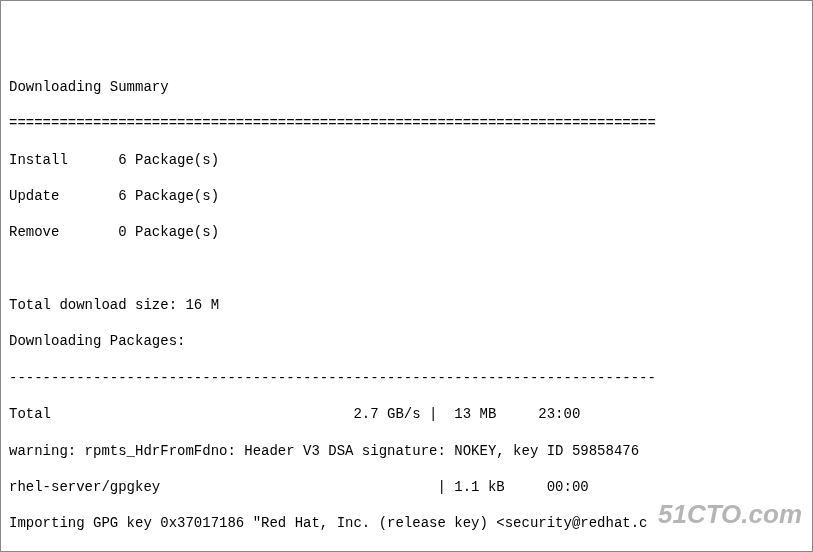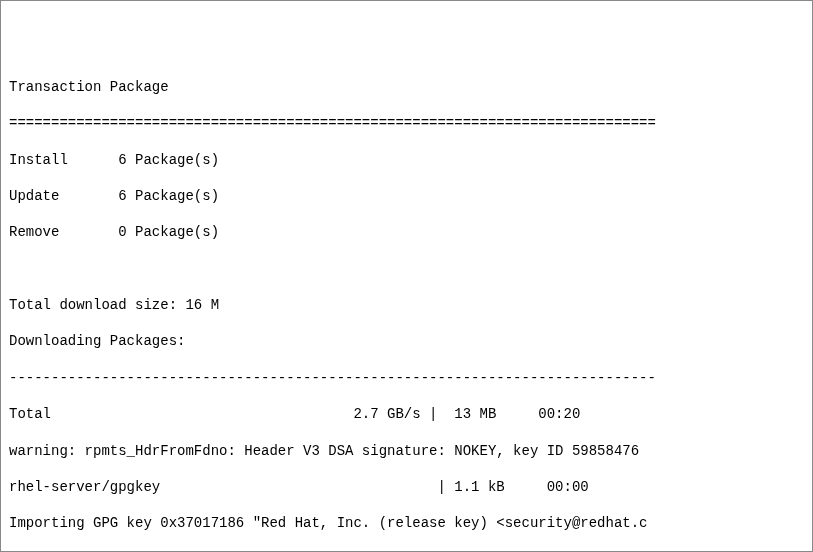--- a/index.html
+++ b/index.html
@@ -54,30 +54,30 @@
       margin-left: 4px;
       border-radius: 2px;
       vertical-align: middle;
     }
   </style>
 </head>
 <body>
 
 
 
-<span class="line">Transaction Package</span>
+<span class="line">Downloading Summary</span>
 <span class="line">=============================================================================</span>
 <span class="line">Install      6 Package(s)         </span>
 <span class="line">Update       6 Package(s)         </span>
 <span class="line">Remove       0 Package(s)         </span>
 <span class="line"> </span>
 <span class="line">Total download size: 16 M</span>
 <span class="line">Downloading Packages:</span>
 <span class="line">-----------------------------------------------------------------------------</span>
-<span class="line">Total                                    2.7 GB/s |  13 MB     00:20     </span>
+<span class="line">Total                                    2.7 GB/s |  13 MB     23:00     </span>
 <span class="line">warning: rpmts_HdrFromFdno: Header V3 DSA signature: NOKEY, key ID 59858476</span>
 <span class="line">rhel-server/gpgkey                                 | 1.1 kB     00:00     </span>
 <span class="line">Importing GPG key 0x37017186 "Red Hat, Inc. (release key) &lt;security@redhat.c</span>
 <span class="line">om&gt;" from /mnt/cdrom/RPM-GPG-KEY-redhat-release</span>
 
 
 
 
 
 
@@ -86,16 +86,17 @@
 
 
 
 
 
 
 
 
 
 <div class="watermark">
+  <div class="wm-top">51CTO.com</div>
 </div>
 
 
 
 
 </body></html>

